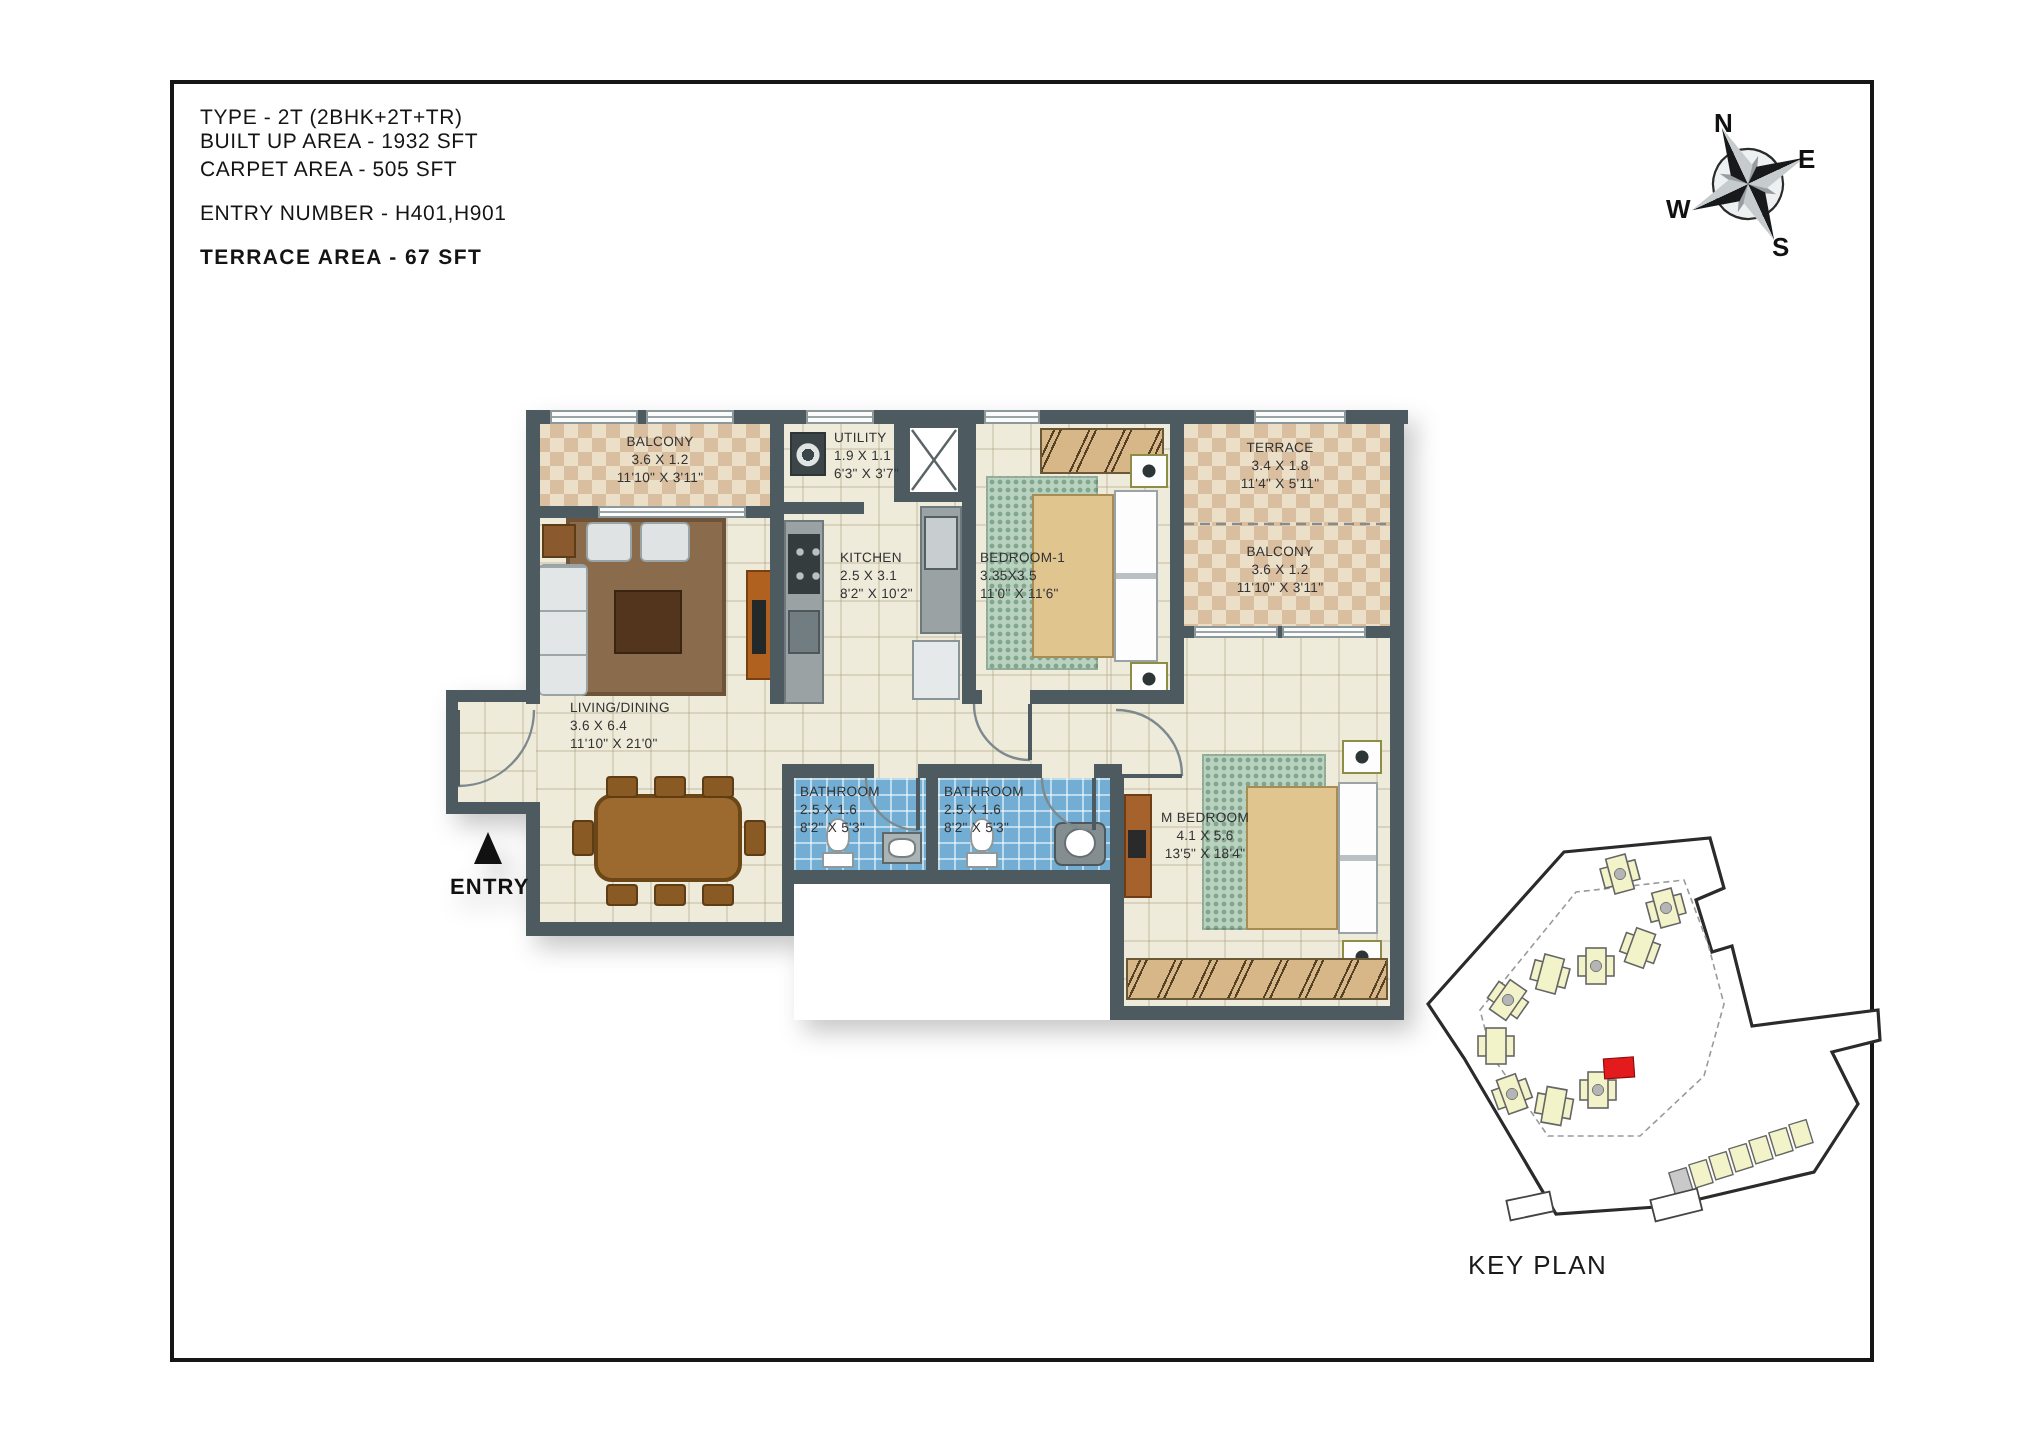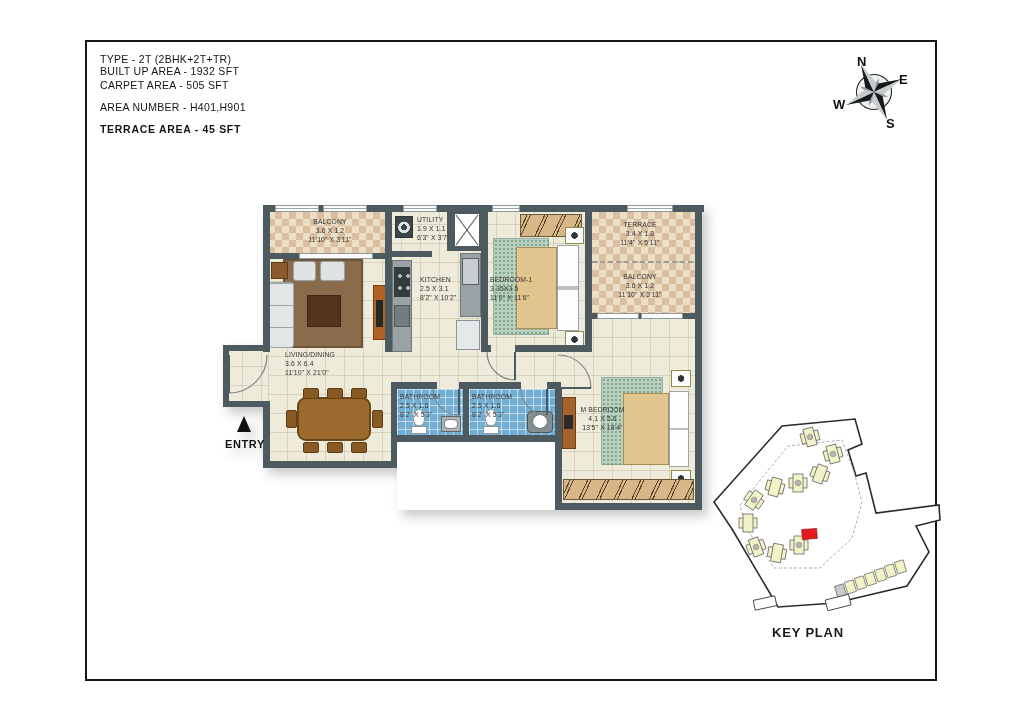--- a/index.html
+++ b/index.html
@@ -31,38 +31,38 @@
       letter-spacing:.15px;white-space:nowrap}
   .rl span{display:block}
   .rl.ctr{text-align:center}
   .rug-g{background:#b9d2c0;background-image:radial-gradient(rgba(84,128,99,.55) 1px,transparent 1.4px);
          background-size:4px 4px;border:1px solid rgba(90,120,100,.4)}
   .hatch{background-color:#d7b687;border:1px solid #6b5836;
     background-image:repeating-linear-gradient(115deg,transparent 0 5px,rgba(62,44,20,.85) 5px 6px,transparent 6px 8px,rgba(62,44,20,.85) 8px 9px,transparent 9px 16px)}
   .nstand{background:radial-gradient(circle at 50% 50%,#2d3537 0 3px,#fdfdfd 3.5px);
           border:1.5px solid #8d8d46}
   .overlay{position:absolute;left:0;top:0;z-index:8}
-  .kp-label{position:absolute;font-size:13px;font-weight:700;letter-spacing:.8px;color:#1a1a1a;text-align:right}
+  .kp-label{position:absolute;font-size:13px;font-weight:400;letter-spacing:.8px;color:#1a1a1a;text-align:left}
   .entry-lab{position:absolute;z-index:9;font-size:11px;font-weight:700;letter-spacing:.6px;color:#111}
   .tri{position:absolute;width:0;height:0;border-left:7px solid transparent;
        border-right:7px solid transparent;border-bottom:16px solid #111;z-index:9}
 </style>
 </head>
 <body>
 
 <div id="stage">
 
   <div class="frame" style="left:85px;top:40px;width:848px;height:637px"></div>
 
   <div class="info" style="left:100px;top:53px">
     <div style="">TYPE - 2T (2BHK+2T+TR)</div>
     <div style="margin-bottom:2px">BUILT UP AREA - 1932 SFT</div>
     <div style="margin-bottom:10px">CARPET AREA - 505 SFT</div>
-    <div style="margin-bottom:10px">AREA NUMBER - H401,H901</div>
-    <div style="font-weight:700;letter-spacing:.7px">TERRACE AREA - 45 SFT</div>
+    <div style="margin-bottom:10px">ENTRY NUMBER - H401,H901</div>
+    <div style="font-weight:700;letter-spacing:.7px">TERRACE AREA - 67 SFT</div>
   </div>
 
   <svg class="abs" style="left:826px;top:44px" width="96" height="100" viewBox="-48 -48 96 100">
     <g transform="rotate(-25)">
       <circle r="17.5" fill="#eef1f1" stroke="#2b2b2b" stroke-width="1.1"></circle>
       <g fill="#979da0">
         <polygon points="0,-15 3.2,-3.2 0,0 -3.2,-3.2" transform="rotate(45)"></polygon>
         <polygon points="0,-15 3.2,-3.2 0,0 -3.2,-3.2" transform="rotate(135)"></polygon>
         <polygon points="0,-15 3.2,-3.2 0,0 -3.2,-3.2" transform="rotate(225)"></polygon>
         <polygon points="0,-15 3.2,-3.2 0,0 -3.2,-3.2" transform="rotate(315)"></polygon>

